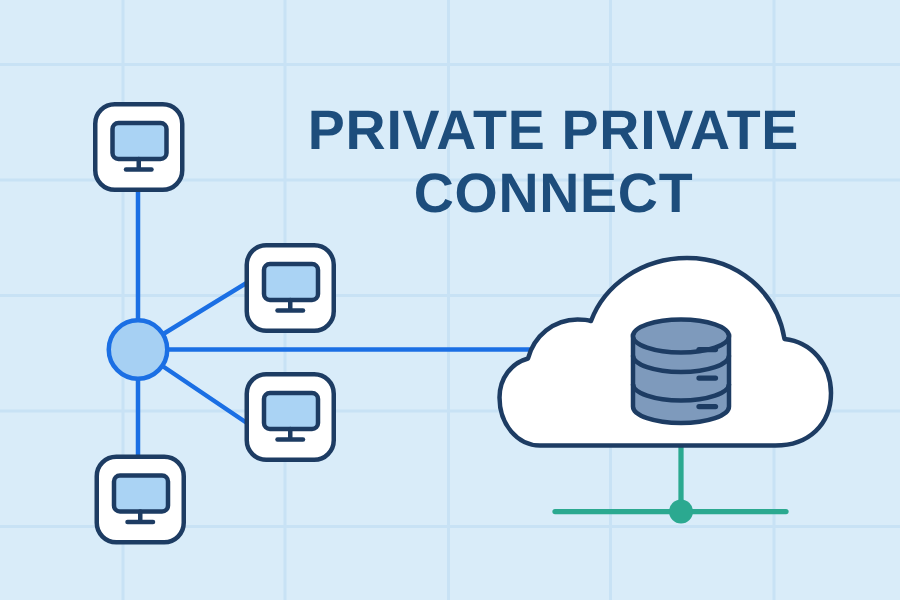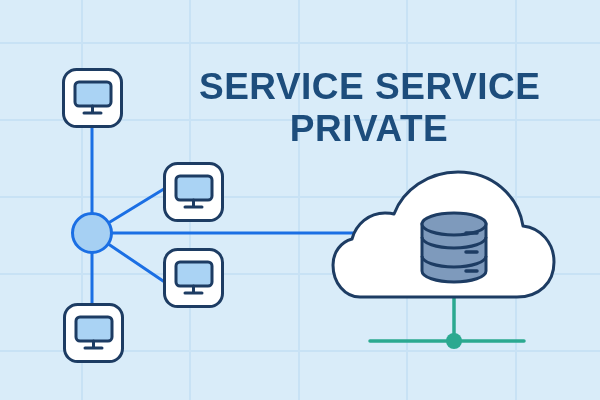--- a/index.html
+++ b/index.html
@@ -188,17 +188,17 @@
       <ellipse class="db-solid" cx="454" cy="224" rx="32" ry="11"></ellipse>
       <path class="db-curve" d="M 422 237 A 32 11 0 0 0 486 237"></path>
       <path class="db-curve" d="M 422 256 A 32 11 0 0 0 486 256"></path>
       <line class="db-dash" x1="466" y1="233" x2="477" y2="233"></line>
       <line class="db-dash" x1="466" y1="252" x2="477" y2="252"></line>
       <line class="db-dash" x1="466" y1="271" x2="477" y2="271"></line>
     </g>
   </svg>
 
   <div class="title">
-    <div>SERVICE SERVICE</div>
-    <div>PRIVATE</div>
+    <div>PRIVATE PRIVATE</div>
+    <div>CONNECT</div>
   </div>
 
 </div>
 
 </body></html>

